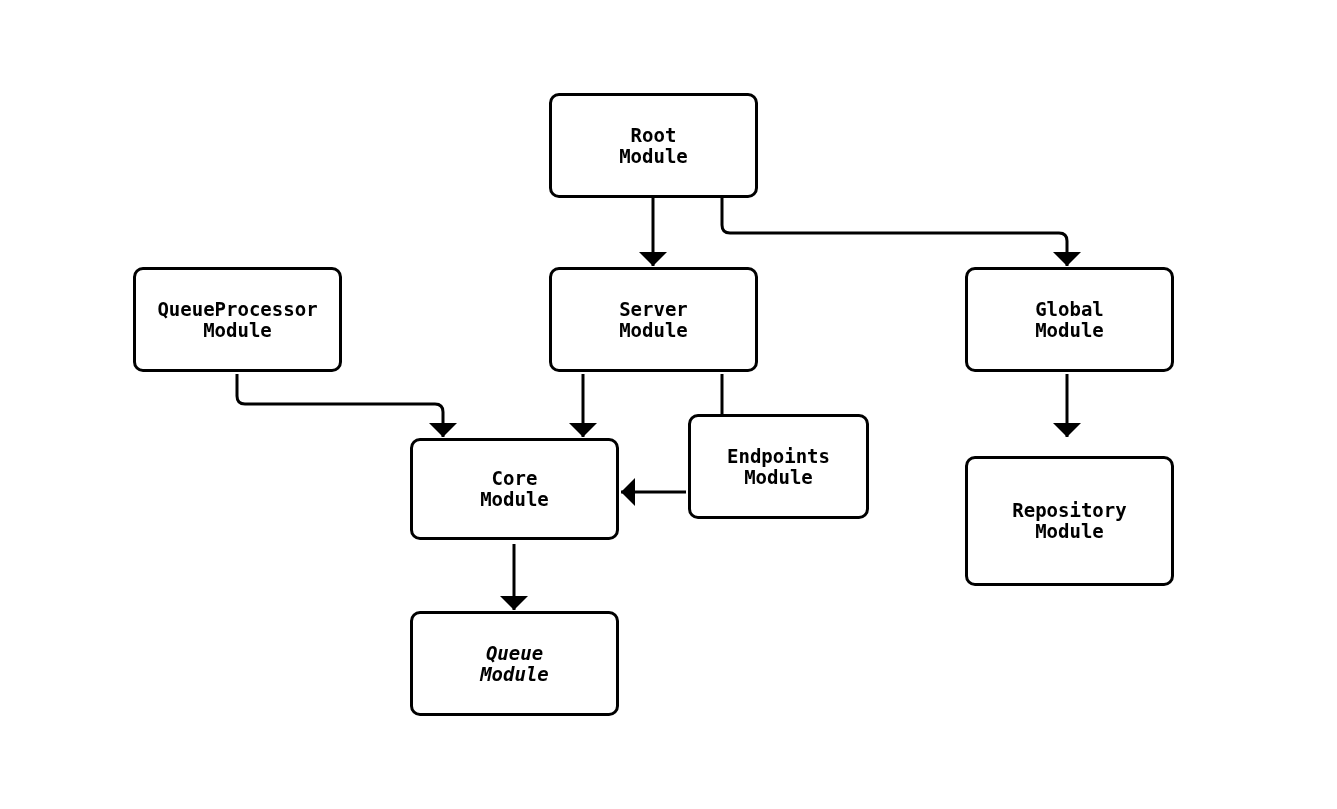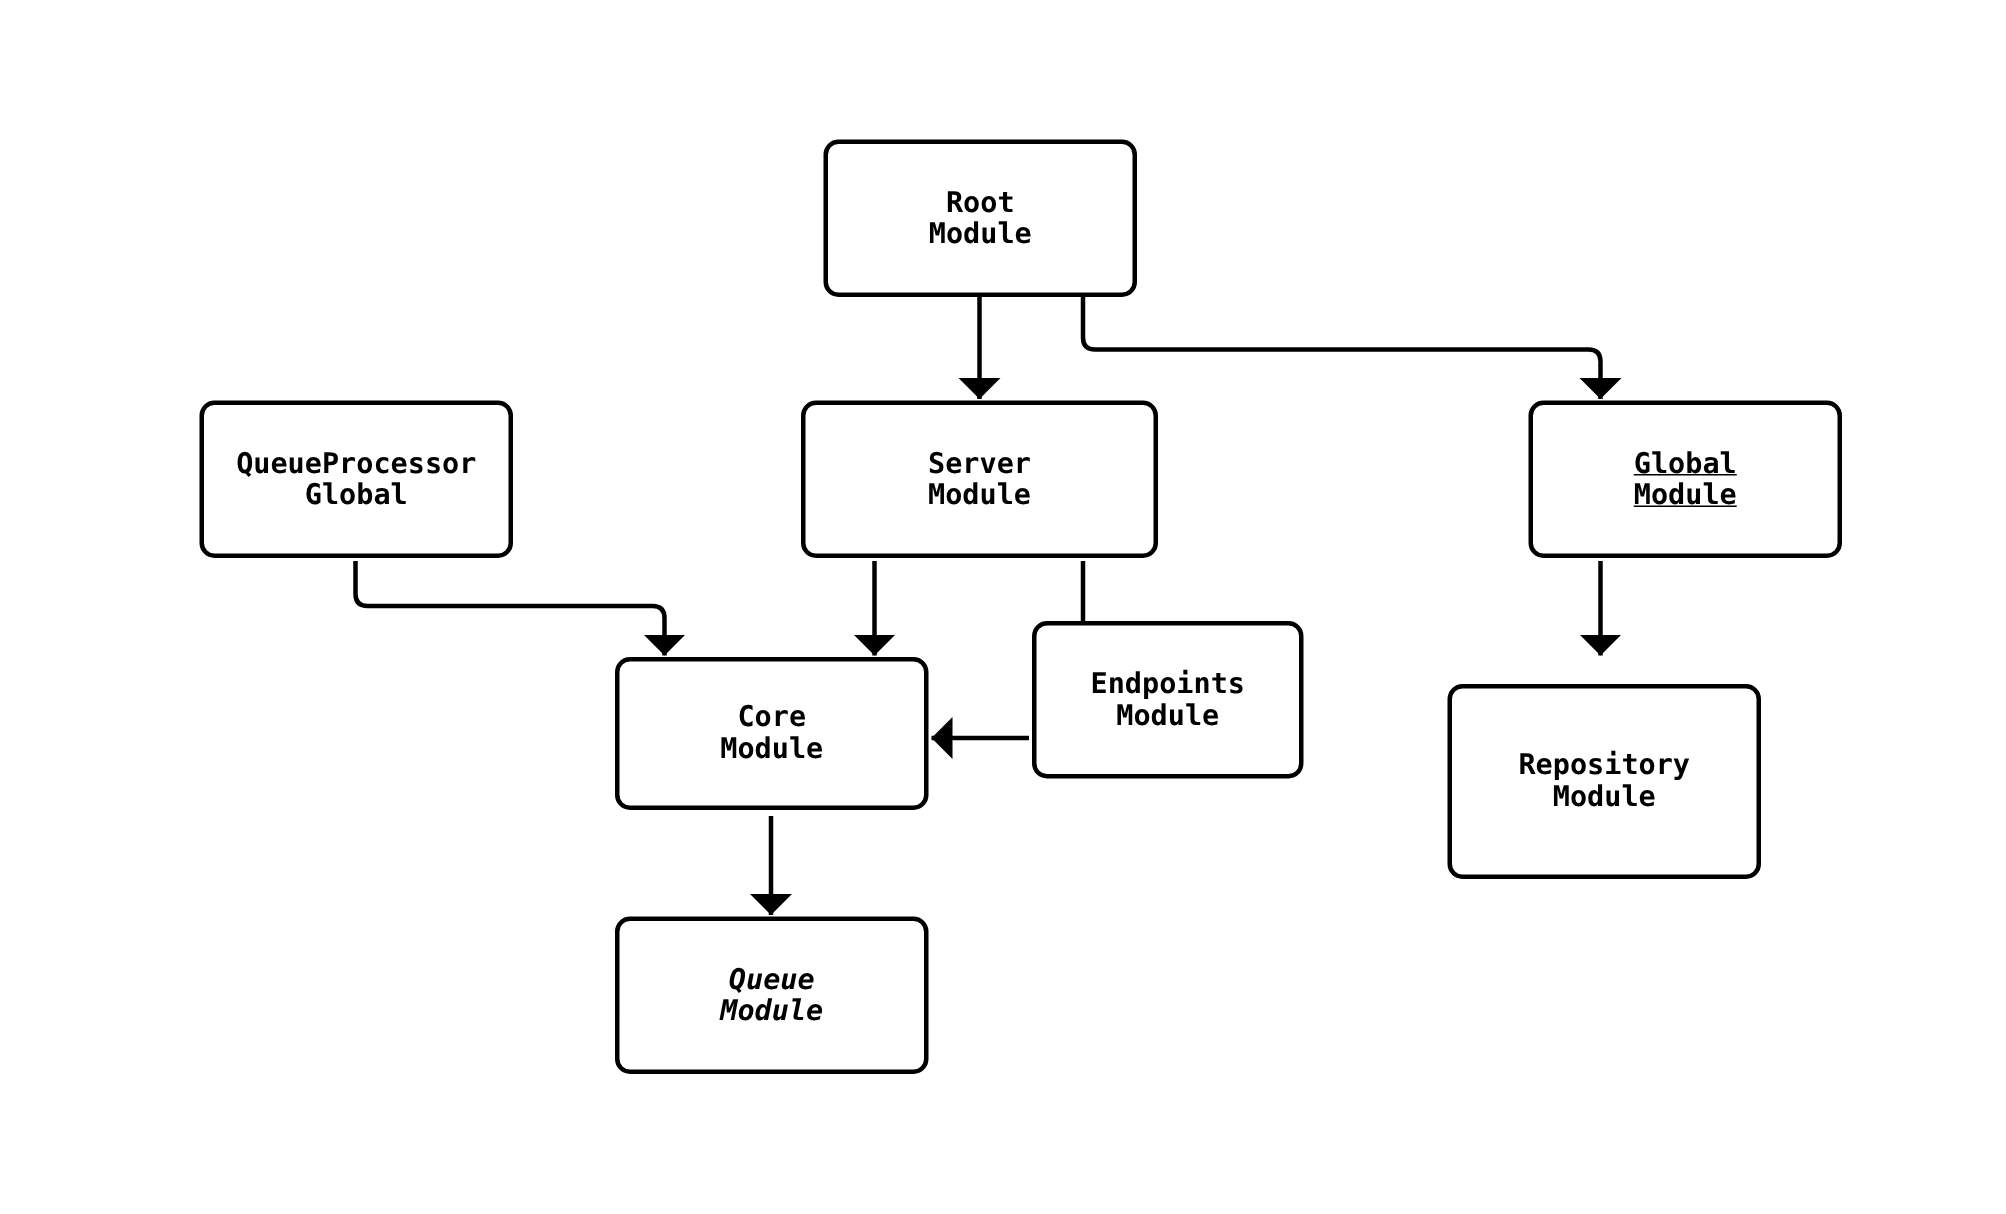--- a/index.html
+++ b/index.html
@@ -71,27 +71,27 @@
         <path class="edge" d="M514,544 L514,610" marker-end="url(#arrowhead)"></path>
       </g>
   </svg>
   <div id="nodes-layer">
       <div class="node" style="left: 549px; top: 93px; width: 209px; height: 105px;">
         <div class="node-label">Root
 Module</div>
       </div>
       <div class="node" style="left: 133px; top: 267px; width: 209px; height: 105px;">
         <div class="node-label">QueueProcessor
-Global</div>
+Module</div>
       </div>
-      <div class="node" style="left: 534px; top: 267px; width: 238px; height: 105px;">
+      <div class="node" style="left: 549px; top: 267px; width: 209px; height: 105px;">
         <div class="node-label">Server
 Module</div>
       </div>
-      <div class="node" style="left: 1019px; top: 267px; width: 209px; height: 105px; text-decoration: underline;">
+      <div class="node" style="left: 965px; top: 267px; width: 209px; height: 105px;">
         <div class="node-label">Global
 Module</div>
       </div>
       <div class="node" style="left: 410px; top: 438px; width: 209px; height: 102px;">
         <div class="node-label">Core
 Module</div>
       </div>
       <div class="node" style="left: 688px; top: 414px; width: 181px; height: 105px;">
         <div class="node-label">Endpoints
 Module</div>

